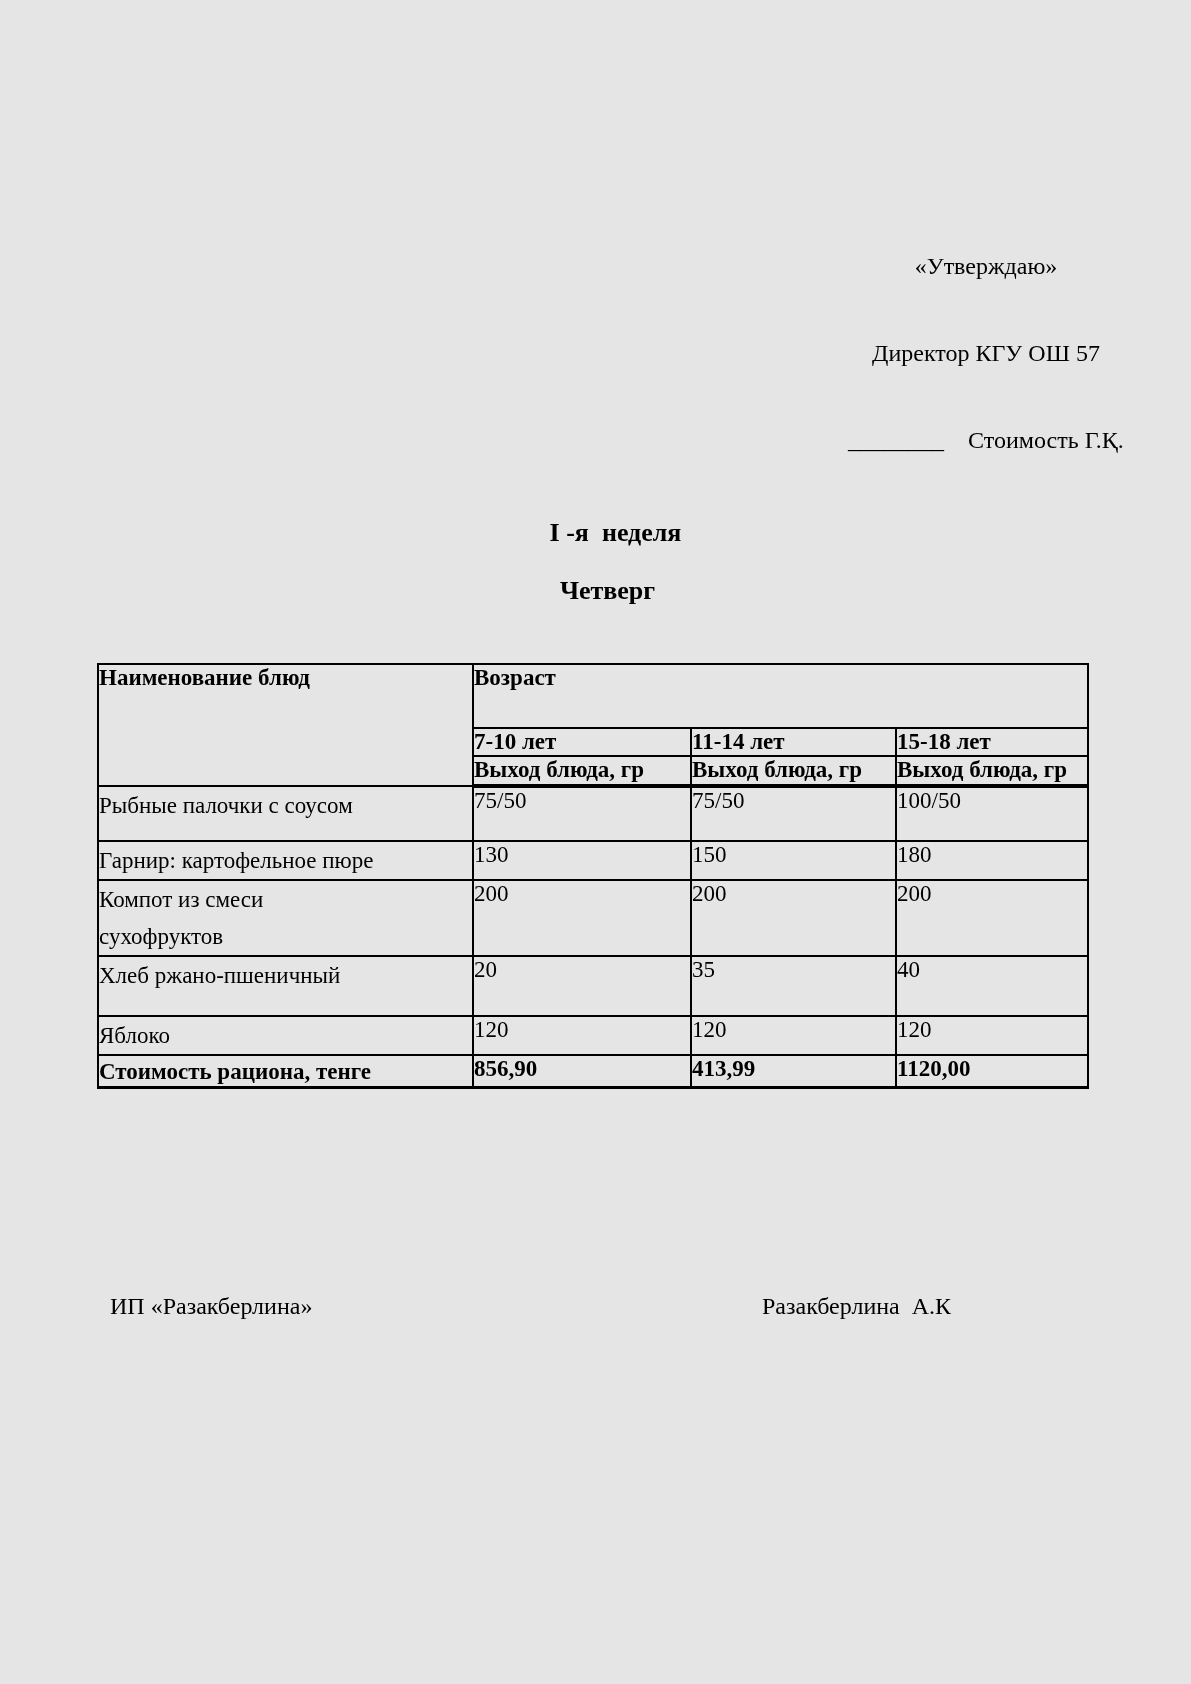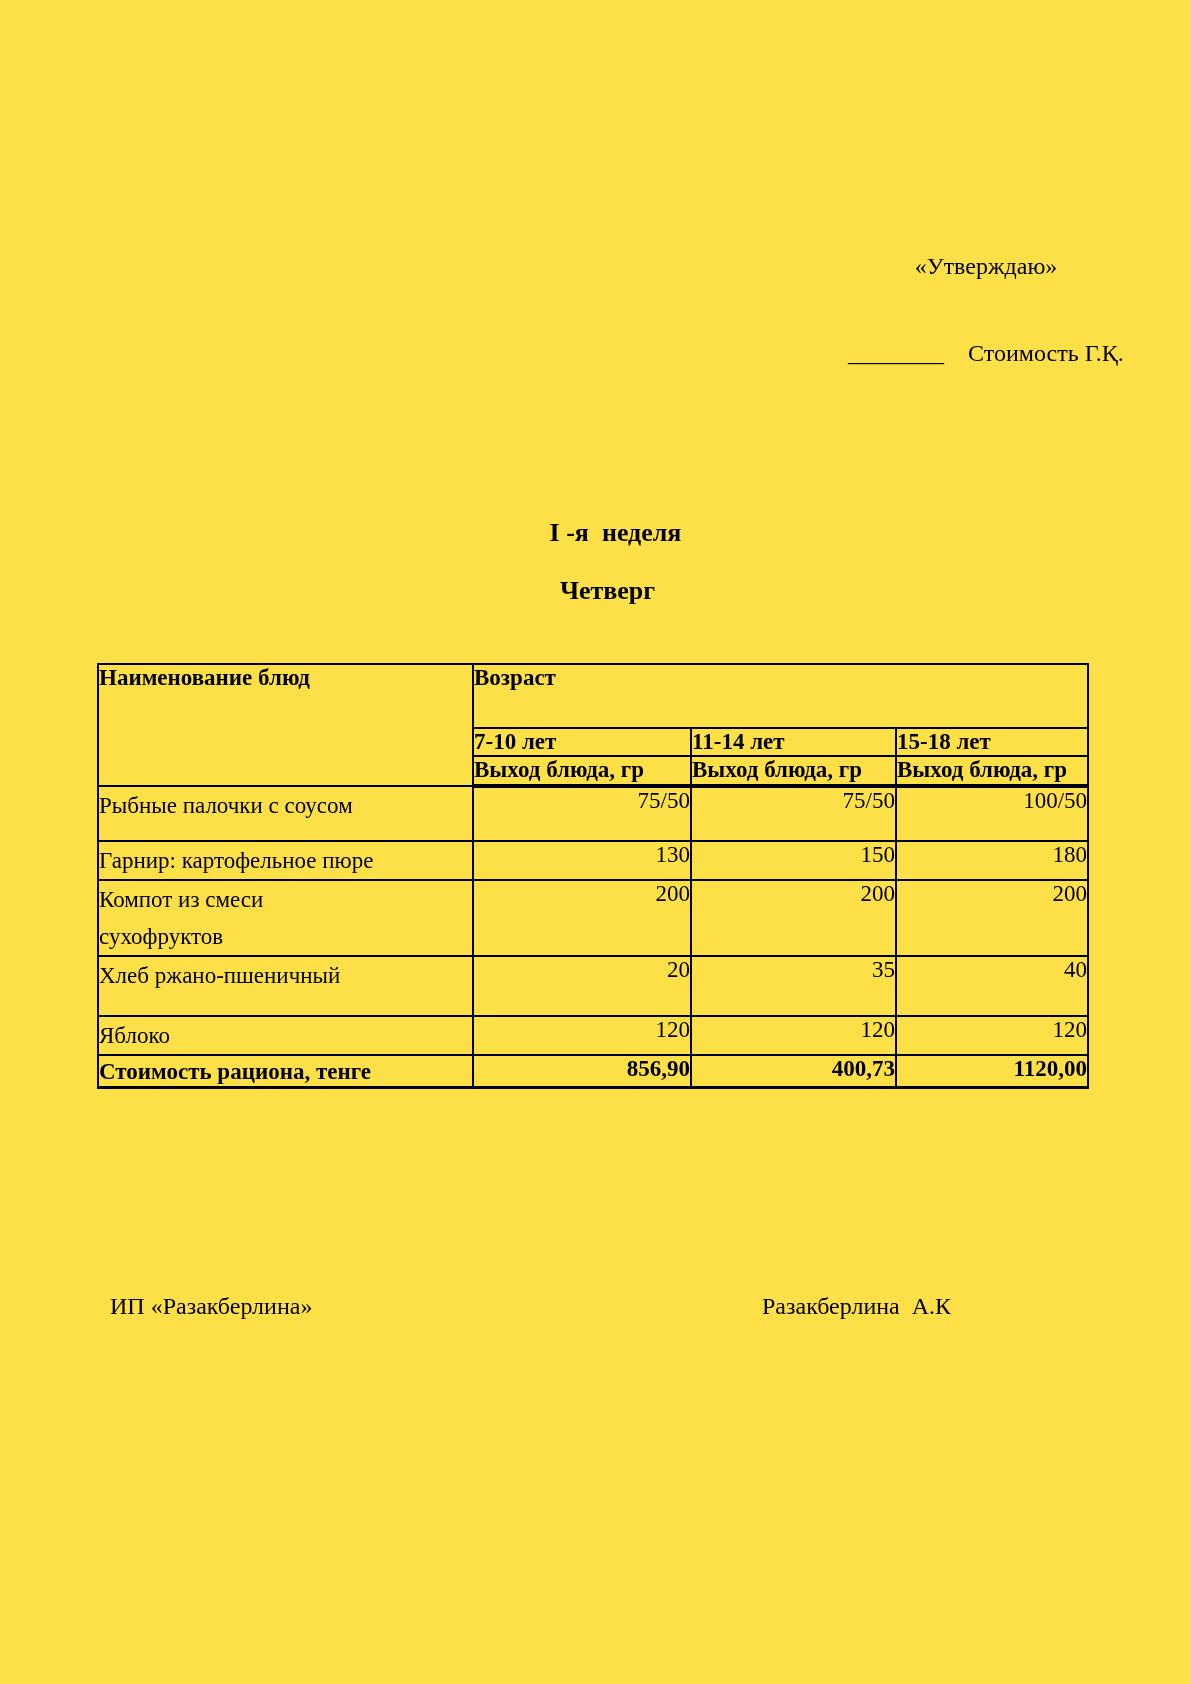--- a/index.html
+++ b/index.html
@@ -4,21 +4,21 @@
 <style>
   html, body {
     margin: 0;
     padding: 0;
     background: #ffffff;
   }
   .page {
     position: relative;
     width: 1191px;
     height: 1684px;
-    background: #fde047;
+    background: #e5e5e5;
     color: #000000;
     font-family: "Liberation Serif", "DejaVu Serif", serif;
     overflow: hidden;
   }
   .approval-block {
     position: absolute;
     top: 194px;
     left: 790px;
     width: 392px;
     text-align: center;
@@ -88,21 +88,21 @@
     padding: 3px 0 0 9px;
     border-bottom: 4px solid #000000 !important;
   }
   td.c-name {
     padding: 4px 4px 0 10px;
     font-size: 24px;
     line-height: 37px;
     white-space: pre-line;
   }
   td.c-val {
-    text-align: right;
+    text-align: left;
     padding-top: 4px;
   }
   tr.row-total td {
     font-weight: bold;
     border-bottom: 3px solid #000000;
   }
   tr.row-total td.c-name {
     font-size: 23px;
     line-height: 26px;
     padding-top: 3px;
@@ -128,20 +128,21 @@
     white-space: pre;
   }
 </style>
 </head>
 <body>
 
 <div class="page">
 
   <div class="approval-block">
     <div>«Утверждаю»</div>
+    <div>Директор КГУ ОШ 57</div>
     <div>________    Стоимость Г.Қ.</div>
   </div>
 
   <div class="title-week">І -я  неделя</div>
   <div class="title-day">Четверг</div>
 
   <table class="menu">
     <colgroup>
       <col style="width:375px">
       <col style="width:218px">
@@ -191,21 +192,21 @@
       </tr>
       <tr style="height:30px">
         <td class="c-name">Яблоко</td>
         <td class="c-val">120</td>
         <td class="c-val">120</td>
         <td class="c-val">120</td>
       </tr>
       <tr style="height:32px" class="row-total">
         <td class="c-name">Стоимость рациона, тенге</td>
         <td class="c-val">856,90</td>
-        <td class="c-val">400,73</td>
+        <td class="c-val">413,99</td>
         <td class="c-val">1120,00</td>
       </tr>
     </tbody>
   </table>
 
   <div class="footer-line">
     <span class="footer-left">ИП «Разакберлина»</span>
     <span class="footer-right">Разакберлина  А.К</span>
   </div>
 

